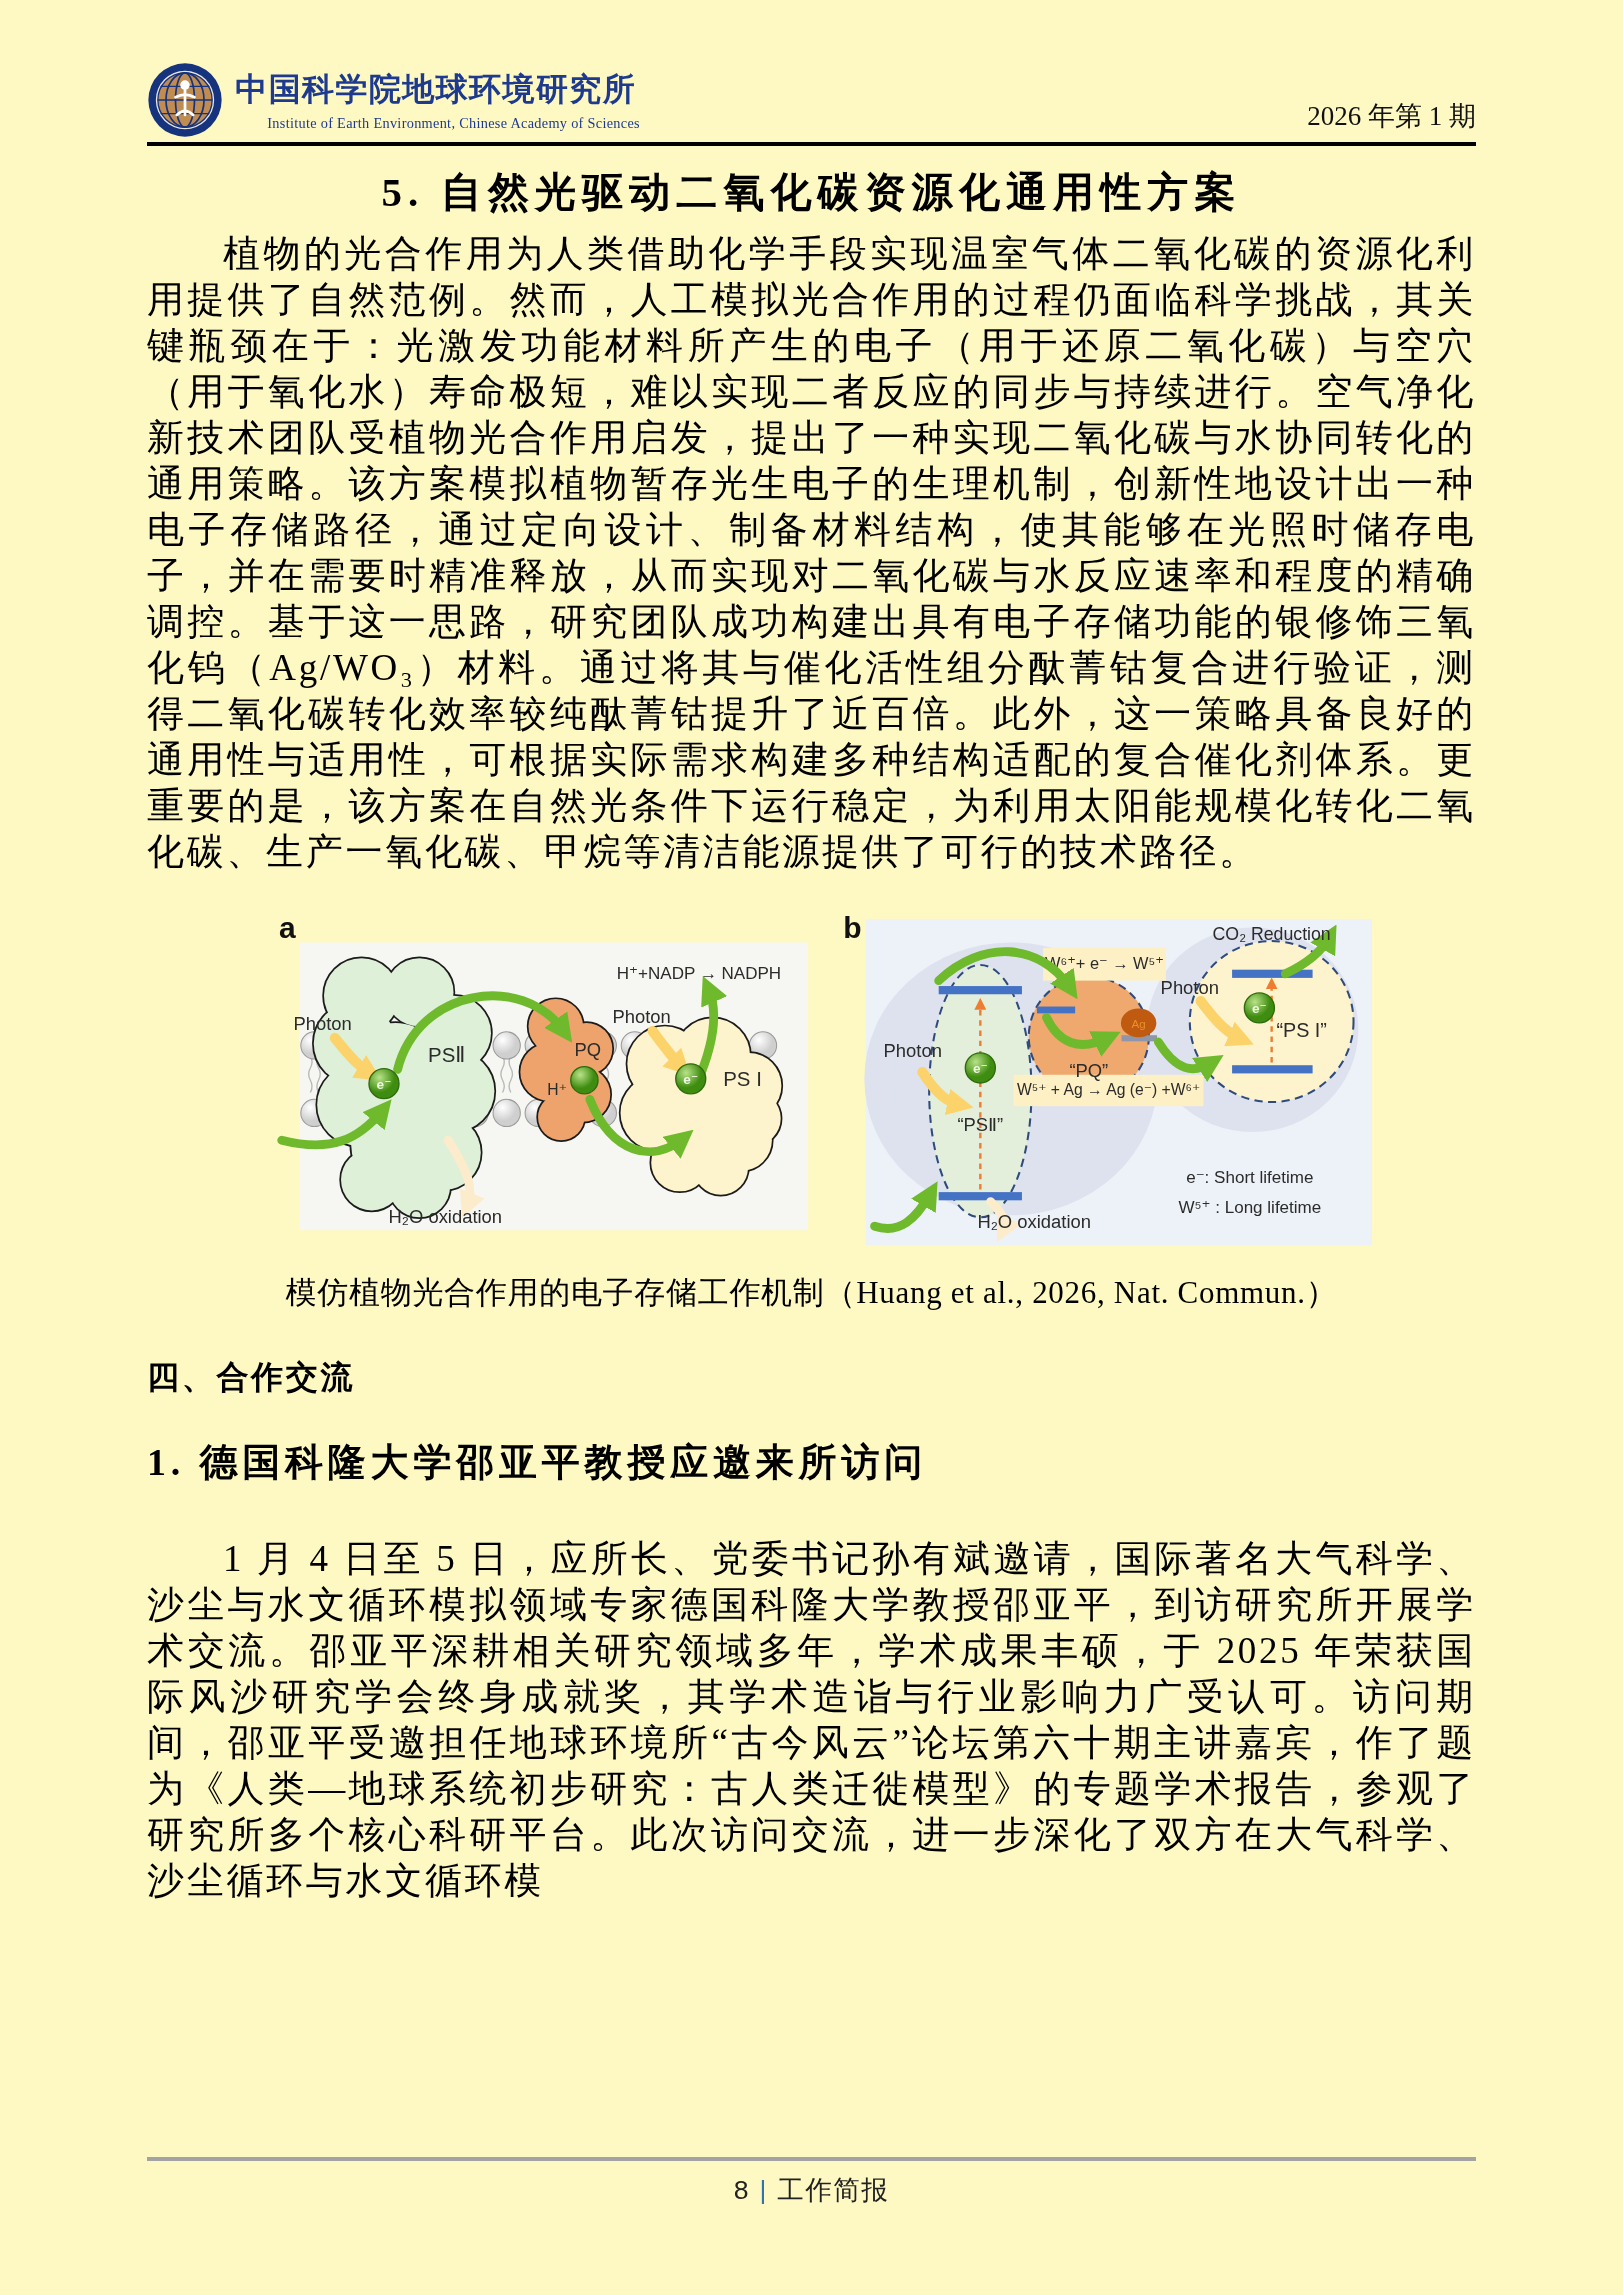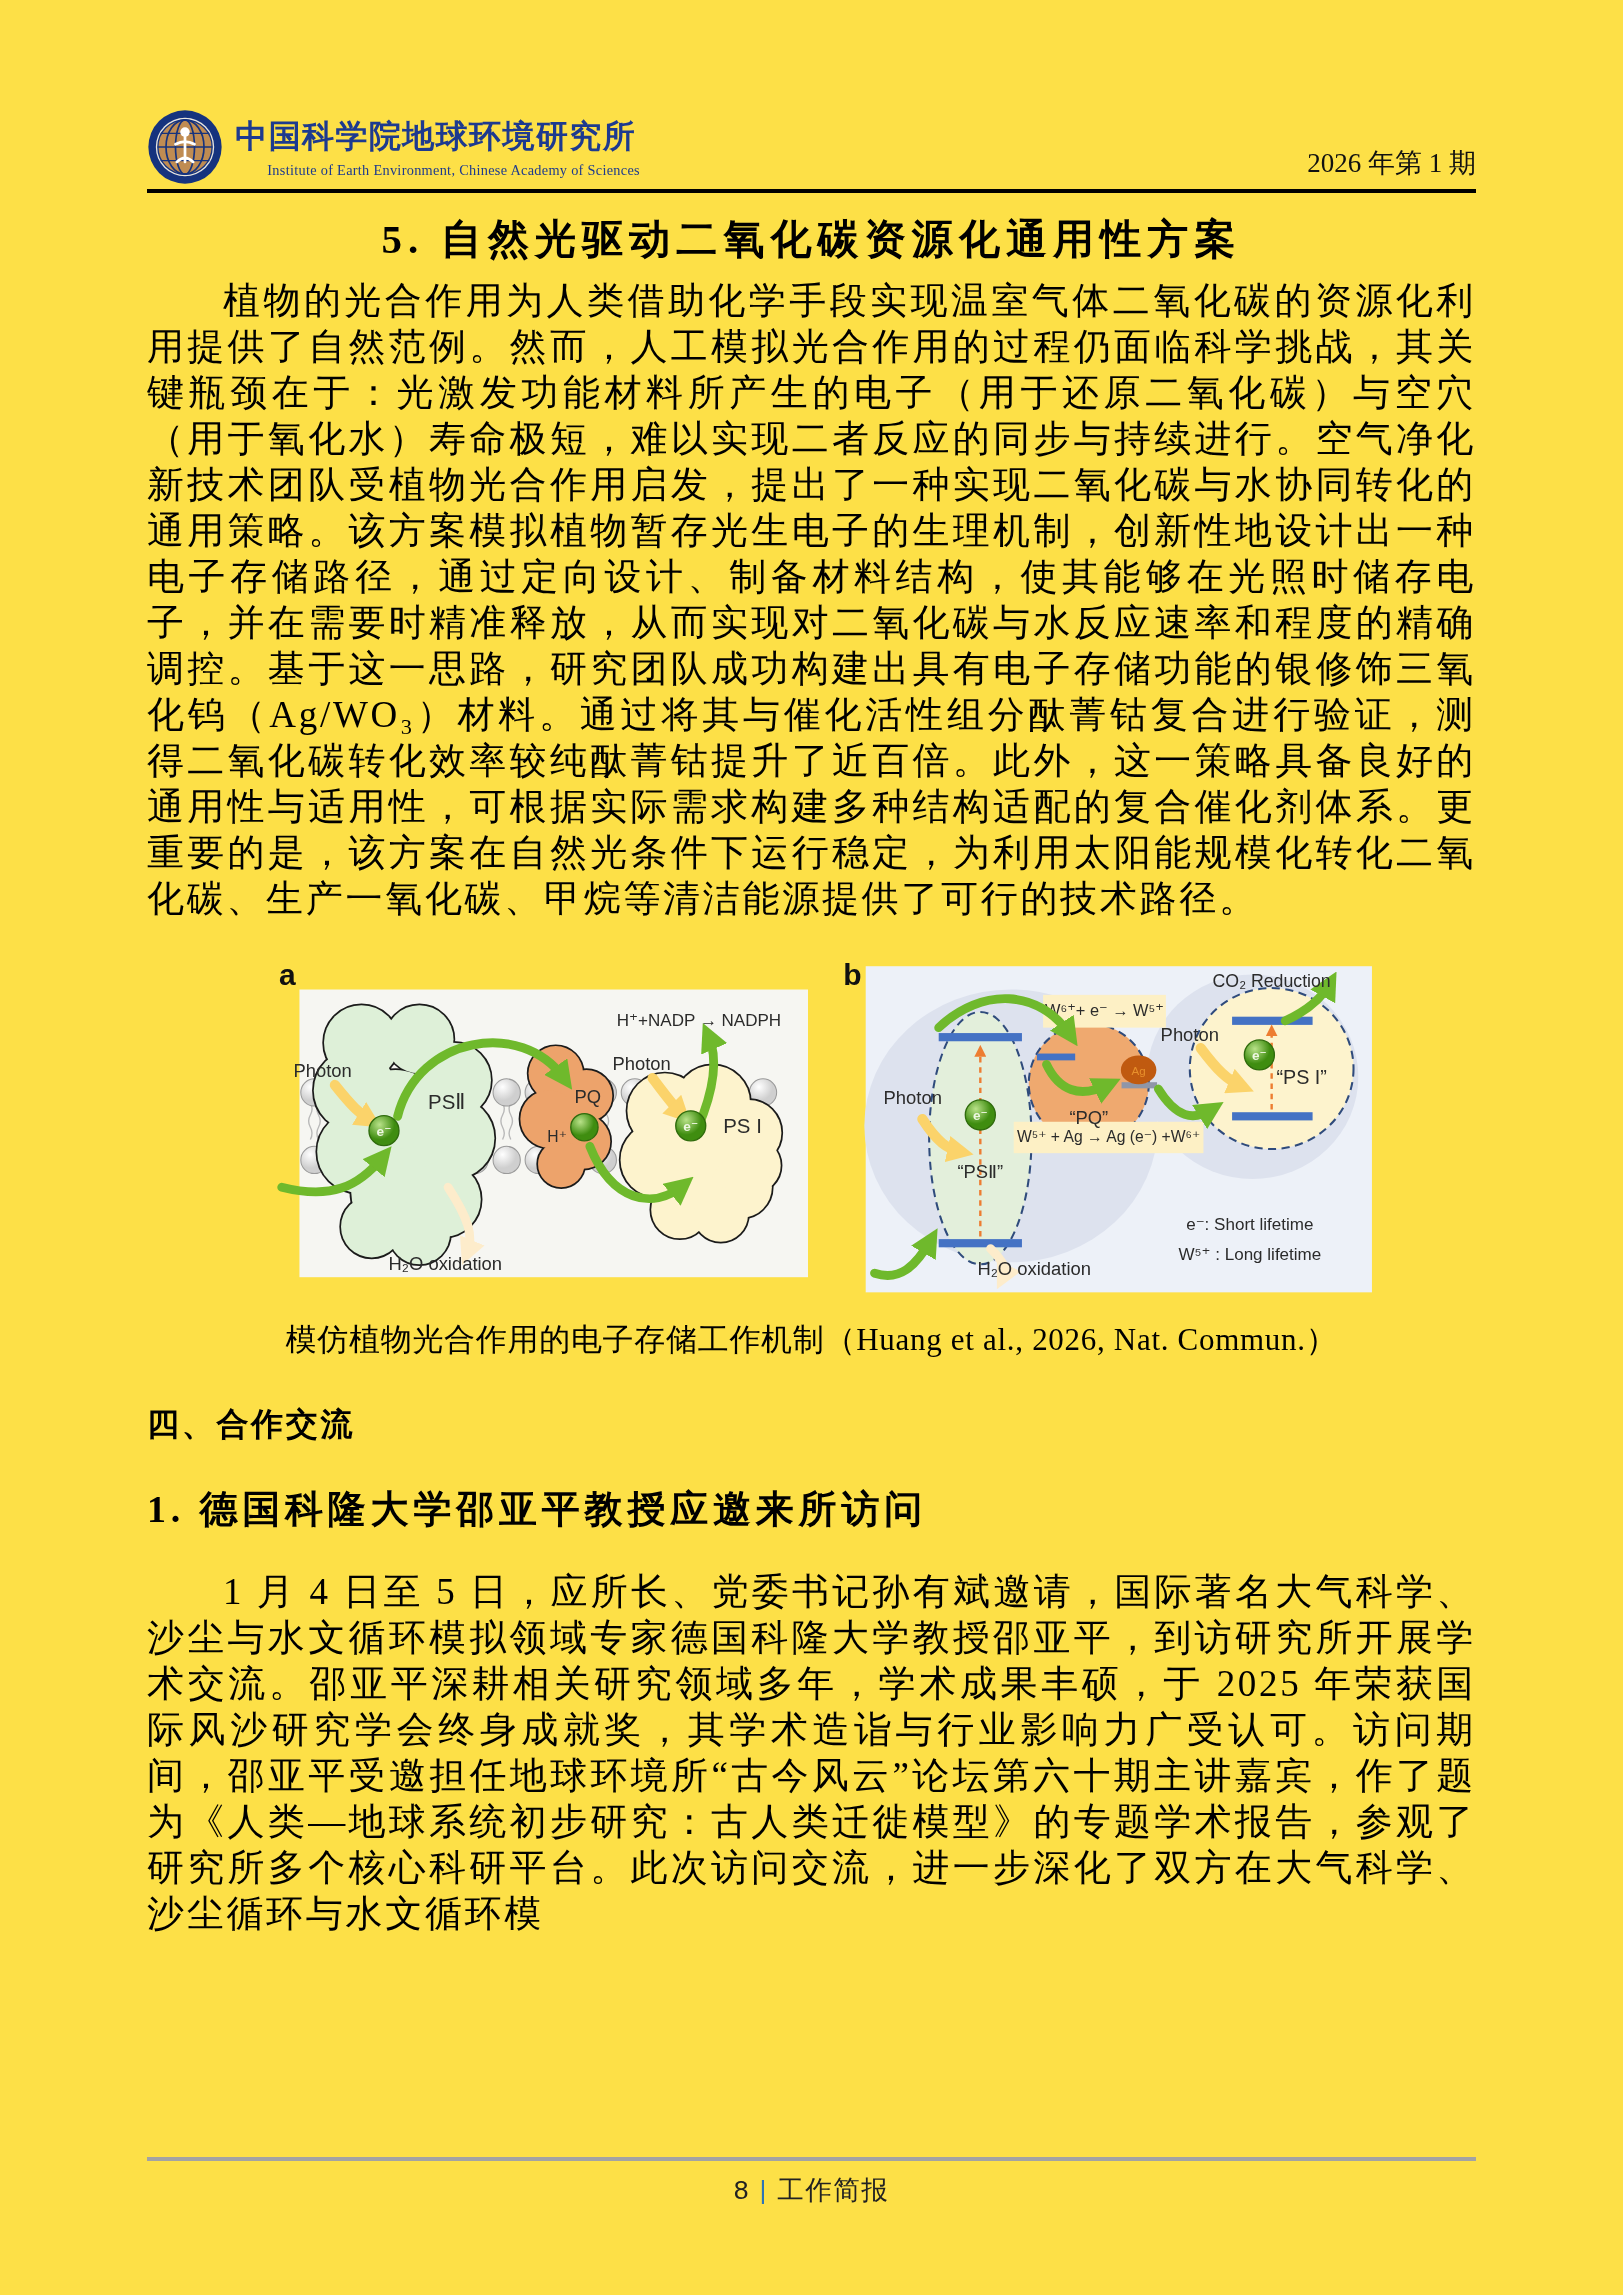--- a/index.html
+++ b/index.html
@@ -1,20 +1,20 @@
 <!DOCTYPE html>
 <html style="font-size:11px"><head>
 <meta charset="utf-8">
 <style>
   * { margin:0; padding:0; box-sizing:border-box; }
   html,body { background:#ffffff; }
   .page {
-    width:1623px; height:2295px; background:#fde047; position:relative;
+    width:1623px; height:2295px; background:#fef9c3; position:relative;
     display:flex; flex-direction:column;
-    padding:109px 147px 0 147px;
+    padding:62px 147px 0 147px;
     font-family:"Liberation Serif","DejaVu Serif",serif; color:#000;
   }
   
   .hdr { display:flex; justify-content:space-between; align-items:flex-end; }
   .brand { display:flex; align-items:center; gap:12.3px; }
   .brand-text .zh {
     font-size:32px; font-weight:bold; color:#1d3a8f; letter-spacing:1.4px;
     font-family:"Liberation Serif",serif;
   }
   .brand-text .en {
@@ -36,21 +36,21 @@
   .caption { text-align:center; font-size:31px; margin-top:17.7px; letter-spacing:0.7px; }
   
   .sec-head {
     font-family:"Liberation Sans","DejaVu Sans",sans-serif;
     font-weight:900; font-size:32px; margin-top:42px; letter-spacing:2.7px;
   }
   .title2 {
     font-weight:bold; font-size:38px; letter-spacing:4.8px;
     margin-top:37px;
   }
-  .para2 { margin-top:34px; }
+  .para2 { margin-top:48px; }
   
   .footer { margin-top:auto; border-top:4px solid #a3a3a3; padding:11px 0 0 0; margin-bottom:87px; text-align:center; }
   .footer .ftxt { font-size:26.6px; font-family:"Liberation Sans","DejaVu Sans",sans-serif; color:#222; letter-spacing:1.4px;}
   .footer .pipe { color:#2e74b5; padding:0 9.5px; }
   
   svg text { font-family:"Liberation Sans","DejaVu Sans",sans-serif; }
   .glabel { font-weight:bold; font-size:44px; fill:#111; }
   .flabel { font-size:27px; fill:#2b2b2b; }
   .flabel-sm { font-size:23px; fill:#2b2b2b; }
   .etext { font-size:20px; font-weight:bold; fill:#eef7e2; }

